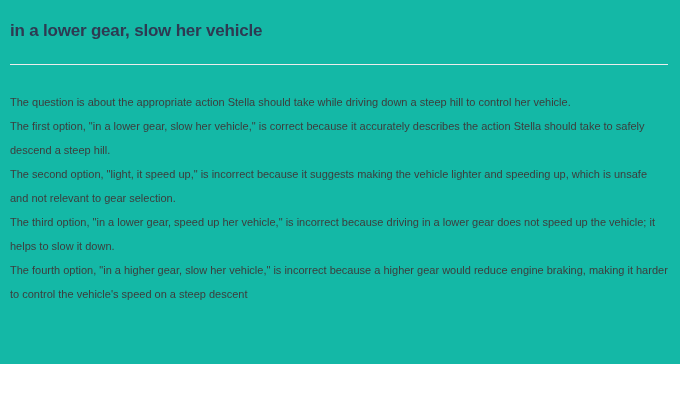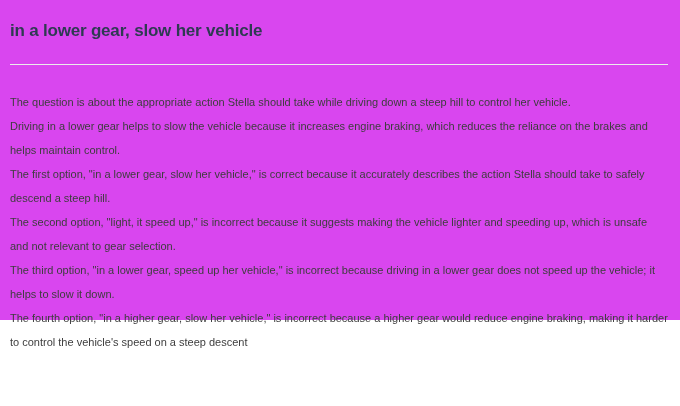--- a/index.html
+++ b/index.html
@@ -9,23 +9,23 @@
   }
   body {
     width: 680px;
     height: 406px;
     overflow: hidden;
     font-family: "Liberation Sans", "DejaVu Sans", sans-serif;
   }
   .page {
     box-sizing: border-box;
     width: 680px;
-    height: 320px;
+    height: 364px;
     padding: 20px 12px 4px 10px;
-    background: #d946ef;
+    background: #14b8a6;
   }
   .answer-title {
     margin: 0;
     font-size: 17px;
     line-height: 22px;
     font-weight: 700;
     letter-spacing: -0.2px;
     color: #2e3a52;
   }
   .divider {
@@ -49,20 +49,19 @@
 <body>
 
 <div class="page">
 
   <h1 class="answer-title">in a lower gear, slow her vehicle</h1>
 
   <hr class="divider">
 
   <div class="explanation">
     <div class="sentence">The question is about the appropriate action Stella should take while driving down a steep hill to control her vehicle.</div>
-    <div class="sentence">Driving in a lower gear helps to slow the vehicle because it increases engine braking, which reduces the reliance on the brakes and helps maintain control.</div>
     <div class="sentence">The first option, "in a lower gear, slow her vehicle," is correct because it accurately describes the action Stella should take to safely descend a steep hill.</div>
     <div class="sentence">The second option, "light, it speed up," is incorrect because it suggests making the vehicle lighter and speeding up, which is unsafe and not relevant to gear selection.</div>
     <div class="sentence">The third option, "in a lower gear, speed up her vehicle," is incorrect because driving in a lower gear does not speed up the vehicle; it helps to slow it down.</div>
     <div class="sentence">The fourth option, "in a higher gear, slow her vehicle," is incorrect because a higher gear would reduce engine braking, making it harder to control the vehicle's speed on a steep descent</div>
   </div>
 
 </div>
 
 </body></html>

